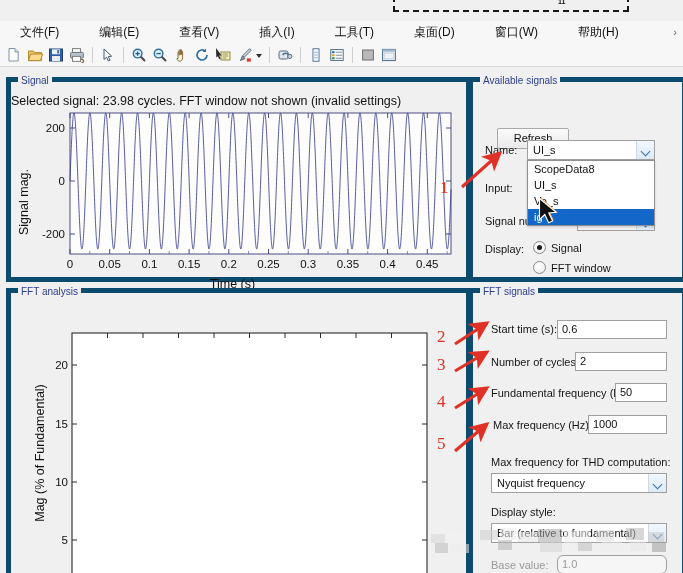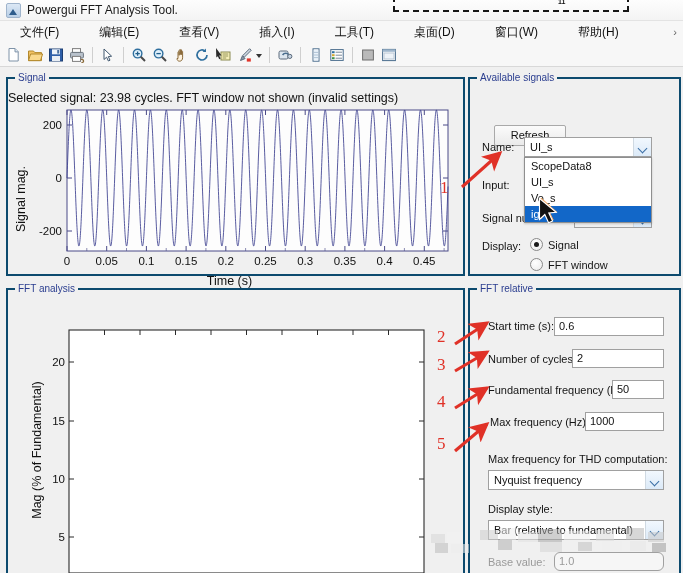--- a/index.html
+++ b/index.html
@@ -61,21 +61,21 @@
   .tb-sep{width:1px;height:16px;background:#cfcfcf;margin:0 4px;}
   .tb svg{position:absolute;left:2px;top:2px;}
   .tb-caret{width:9px;height:20px;position:relative;}
   .tb-caret:after{
     content:"";position:absolute;left:1px;top:9px;
     border-left:3px solid transparent;border-right:3px solid transparent;
     border-top:4px solid #333;
   }
 
   
-  .group{position:absolute;border:2px solid #0c4a6e;background:#f0f0f0;}
+  .group{position:absolute;border:5px solid #0c4a6e;background:#f0f0f0;}
   .group > .glabel{
     position:absolute;top:-7px;left:7px;background:#f0f0f0;padding:0 3px;
     font-size:10px;color:#2a3d8f;white-space:nowrap;
   }
 
   #grp-signal{left:6px;top:77px;width:455px;height:195px;}
   #grp-avail {left:468px;top:77px;width:209px;height:195px;}
   #grp-fftan {left:6px;top:288px;width:455px;height:283px;}
   #grp-ffts  {left:468px;top:288px;width:209px;height:283px;}
 
@@ -148,24 +148,20 @@
 
   
   .wm{position:absolute;pointer-events:none;opacity:.55;}
   .wm i{position:absolute;display:block;}
 </style>
 </head>
 <body>
 
 <div class="app">
 
-  <div class="titlebar">
-    <span class="app-ico"></span>
-    <span class="title-text">Powergui FFT Analysis Tool.</span>
-  </div>
   <div class="dash-rect"></div>
   <div class="dash-num">11</div>
 
   <div class="menubar">
     <span class="menu-item">文件(F)</span>
     <span class="menu-item">编辑(E)</span>
     <span class="menu-item">查看(V)</span>
     <span class="menu-item">插入(I)</span>
     <span class="menu-item">工具(T)</span>
     <span class="menu-item">桌面(D)</span>
@@ -418,21 +414,21 @@
 
         <path d="M61 72h5 M61 131h5 M61 189h5 M61 247h5 M411 72h5 M411 131h5 M411 189h5 M411 247h5" stroke="#2a2a2a" stroke-width="1"></path>
         <g stroke="#2a2a2a" stroke-width="1">
           <path d="M96.5 40v5 M132 40v5 M167.5 40v5 M203 40v5 M238.5 40v5 M274 40v5 M309.5 40v5 M345 40v5 M380.5 40v5"></path>
         </g>
       </svg>
     </div>
   </div>
 
   <div class="group" id="grp-ffts">
-    <span class="glabel">FFT relative</span>
+    <span class="glabel">FFT signals</span>
 
     <span class="lbl" style="left:18px;top:30px;">Start time (s):</span>
     <div class="field" style="left:84px;top:27px;width:110px;height:19px;">0.6</div>
 
     <span class="lbl" style="left:18px;top:63px;">Number of cycles:</span>
     <div class="field" style="left:102px;top:59px;width:92px;height:19px;">2</div>
 
     <span class="lbl" style="left:18px;top:94px;">Fundamental frequency (Hz):</span>
     <div class="field" style="left:142px;top:90px;width:52px;height:19px;">50</div>
 

